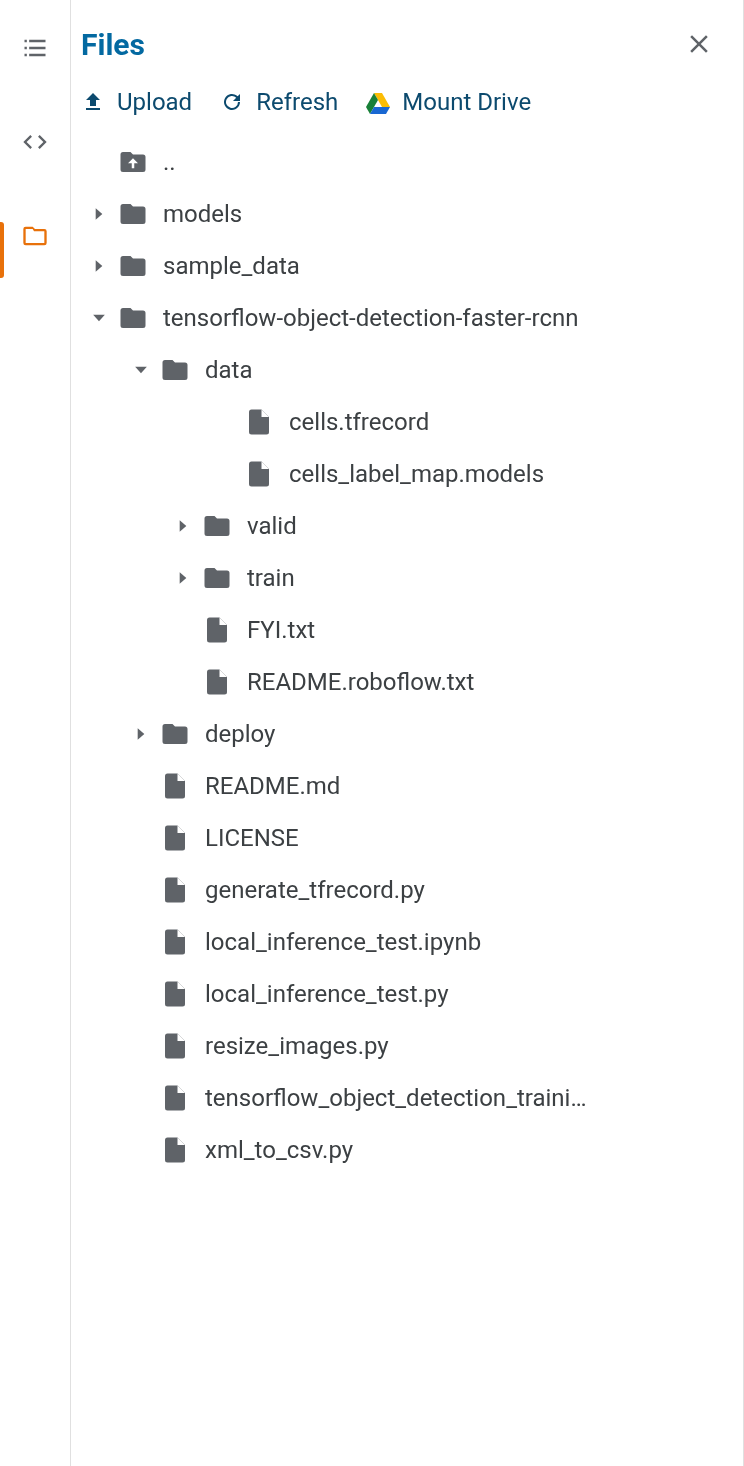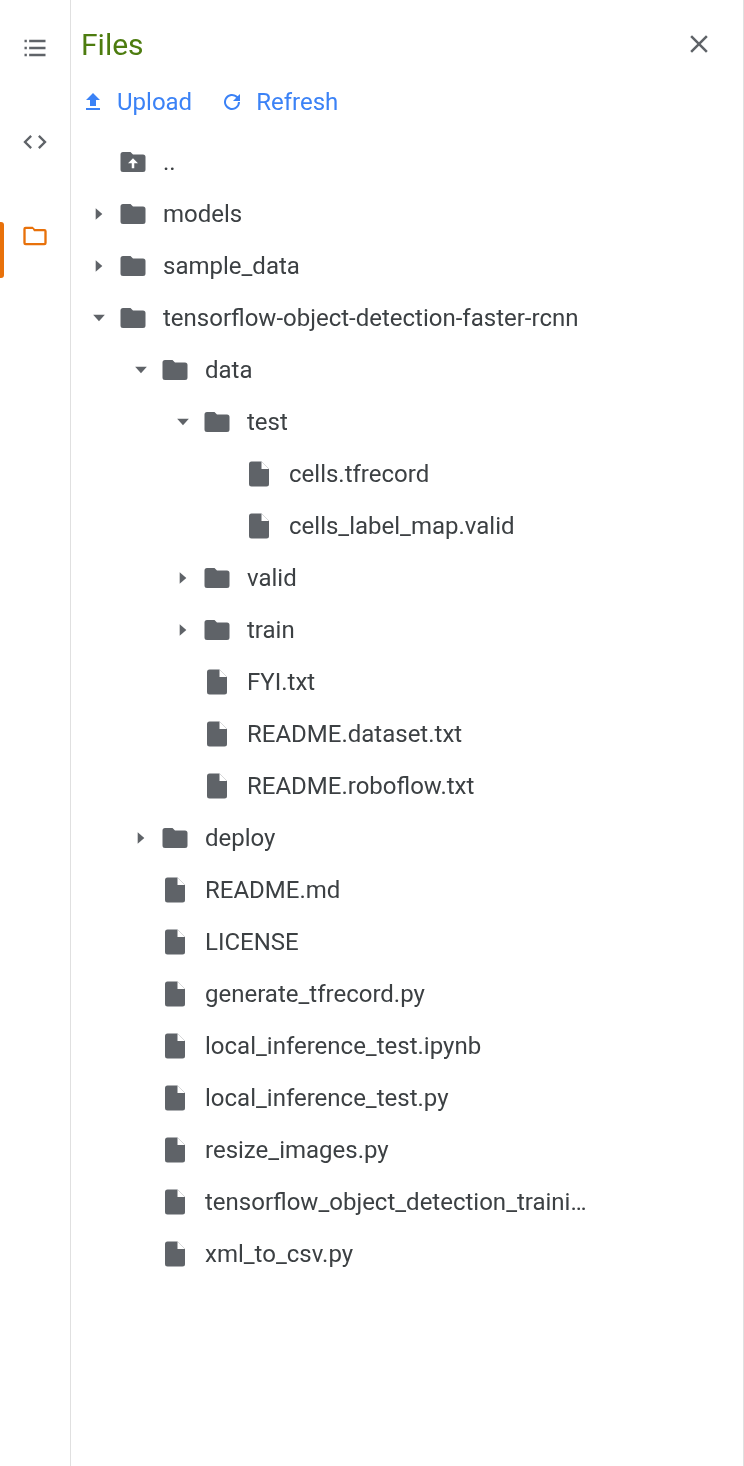--- a/index.html
+++ b/index.html
@@ -50,38 +50,38 @@
     flex-direction: column;
     min-width: 0;
   }
   .panel-header {
     display: flex;
     align-items: center;
     padding: 24px 24px 10px 10px;
   }
   .panel-title {
     font-size: 30px;
-    font-weight: 400;
-    color: #4d7c0f;
+    font-weight: 700;
+    color: #0369a1;
     flex: 1;
   }
   .close-btn {
     width: 40px; height: 40px;
     display: flex; align-items: center; justify-content: center;
     color: #5f6368;
     cursor: pointer;
   }
   .close-btn svg { width: 30px; height: 30px; }
   .toolbar {
     display: flex;
     align-items: flex-end;
     gap: 28px;
     padding: 14px 10px 16px 10px;
     font-size: 24px;
-    color: #3b82f6;
+    color: #0c4a6e;
   }
   .tool-btn {
     display: flex;
     align-items: center;
     gap: 12px;
     cursor: pointer;
   }
   .tool-btn svg { width: 24px; height: 24px; }
   .drive-icon {
     width: 24px; height: 24px;
@@ -221,20 +221,28 @@
             <use href="#ic-upload"></use>
           </svg>
         <span>Upload</span>
       </div>
       <div class="tool-btn">
         <svg viewBox="0 0 24 24">
             <use href="#ic-refresh"></use>
           </svg>
         <span>Refresh</span>
       </div>
+      <div class="tool-btn">
+        <span class="drive-icon">
+          <svg viewBox="0 0 24 24" width="24" height="24">
+              <use href="#ic-drive"></use>
+            </svg>
+        </span>
+        <span>Mount Drive</span>
+      </div>
     </div>
 
     <div class="tree" id="tree">
         <div class="row lvl0">
           <span class="chev empty"></span>
           <span class="icon">
             <svg viewBox="0 0 24 24">
               <use href="#ic-folder-up"></use>
             </svg>
           </span>
@@ -285,94 +293,72 @@
               <use href="#ic-chev-down"></use>
             </svg>
           </span>
           <span class="icon">
             <svg viewBox="0 0 24 24">
               <use href="#ic-folder"></use>
             </svg>
           </span>
           <span class="label">data</span>
         </div>
+        <div class="row lvl3">
+          <span class="chev empty"></span>
+          <span class="icon">
+            <svg viewBox="0 0 24 24">
+              <use href="#ic-file"></use>
+            </svg>
+          </span>
+          <span class="label">cells.tfrecord</span>
+        </div>
+        <div class="row lvl3">
+          <span class="chev empty"></span>
+          <span class="icon">
+            <svg viewBox="0 0 24 24">
+              <use href="#ic-file"></use>
+            </svg>
+          </span>
+          <span class="label">cells_label_map.models</span>
+        </div>
         <div class="row lvl2">
           <span class="chev">
             <svg viewBox="0 0 24 24">
-              <use href="#ic-chev-down"></use>
-            </svg>
-          </span>
-          <span class="icon">
-            <svg viewBox="0 0 24 24">
-              <use href="#ic-folder"></use>
-            </svg>
-          </span>
-          <span class="label">test</span>
-        </div>
-        <div class="row lvl3">
-          <span class="chev empty"></span>
-          <span class="icon">
-            <svg viewBox="0 0 24 24">
-              <use href="#ic-file"></use>
-            </svg>
-          </span>
-          <span class="label">cells.tfrecord</span>
-        </div>
-        <div class="row lvl3">
-          <span class="chev empty"></span>
-          <span class="icon">
-            <svg viewBox="0 0 24 24">
-              <use href="#ic-file"></use>
-            </svg>
-          </span>
-          <span class="label">cells_label_map.valid</span>
+              <use href="#ic-chev-right"></use>
+            </svg>
+          </span>
+          <span class="icon">
+            <svg viewBox="0 0 24 24">
+              <use href="#ic-folder"></use>
+            </svg>
+          </span>
+          <span class="label">valid</span>
         </div>
         <div class="row lvl2">
           <span class="chev">
             <svg viewBox="0 0 24 24">
               <use href="#ic-chev-right"></use>
             </svg>
           </span>
           <span class="icon">
             <svg viewBox="0 0 24 24">
               <use href="#ic-folder"></use>
             </svg>
           </span>
-          <span class="label">valid</span>
+          <span class="label">train</span>
         </div>
         <div class="row lvl2">
-          <span class="chev">
-            <svg viewBox="0 0 24 24">
-              <use href="#ic-chev-right"></use>
-            </svg>
-          </span>
-          <span class="icon">
-            <svg viewBox="0 0 24 24">
-              <use href="#ic-folder"></use>
-            </svg>
-          </span>
-          <span class="label">train</span>
-        </div>
-        <div class="row lvl2">
           <span class="chev empty"></span>
           <span class="icon">
             <svg viewBox="0 0 24 24">
               <use href="#ic-file"></use>
             </svg>
           </span>
           <span class="label">FYI.txt</span>
-        </div>
-        <div class="row lvl2">
-          <span class="chev empty"></span>
-          <span class="icon">
-            <svg viewBox="0 0 24 24">
-              <use href="#ic-file"></use>
-            </svg>
-          </span>
-          <span class="label">README.dataset.txt</span>
         </div>
         <div class="row lvl2">
           <span class="chev empty"></span>
           <span class="icon">
             <svg viewBox="0 0 24 24">
               <use href="#ic-file"></use>
             </svg>
           </span>
           <span class="label">README.roboflow.txt</span>
         </div>

